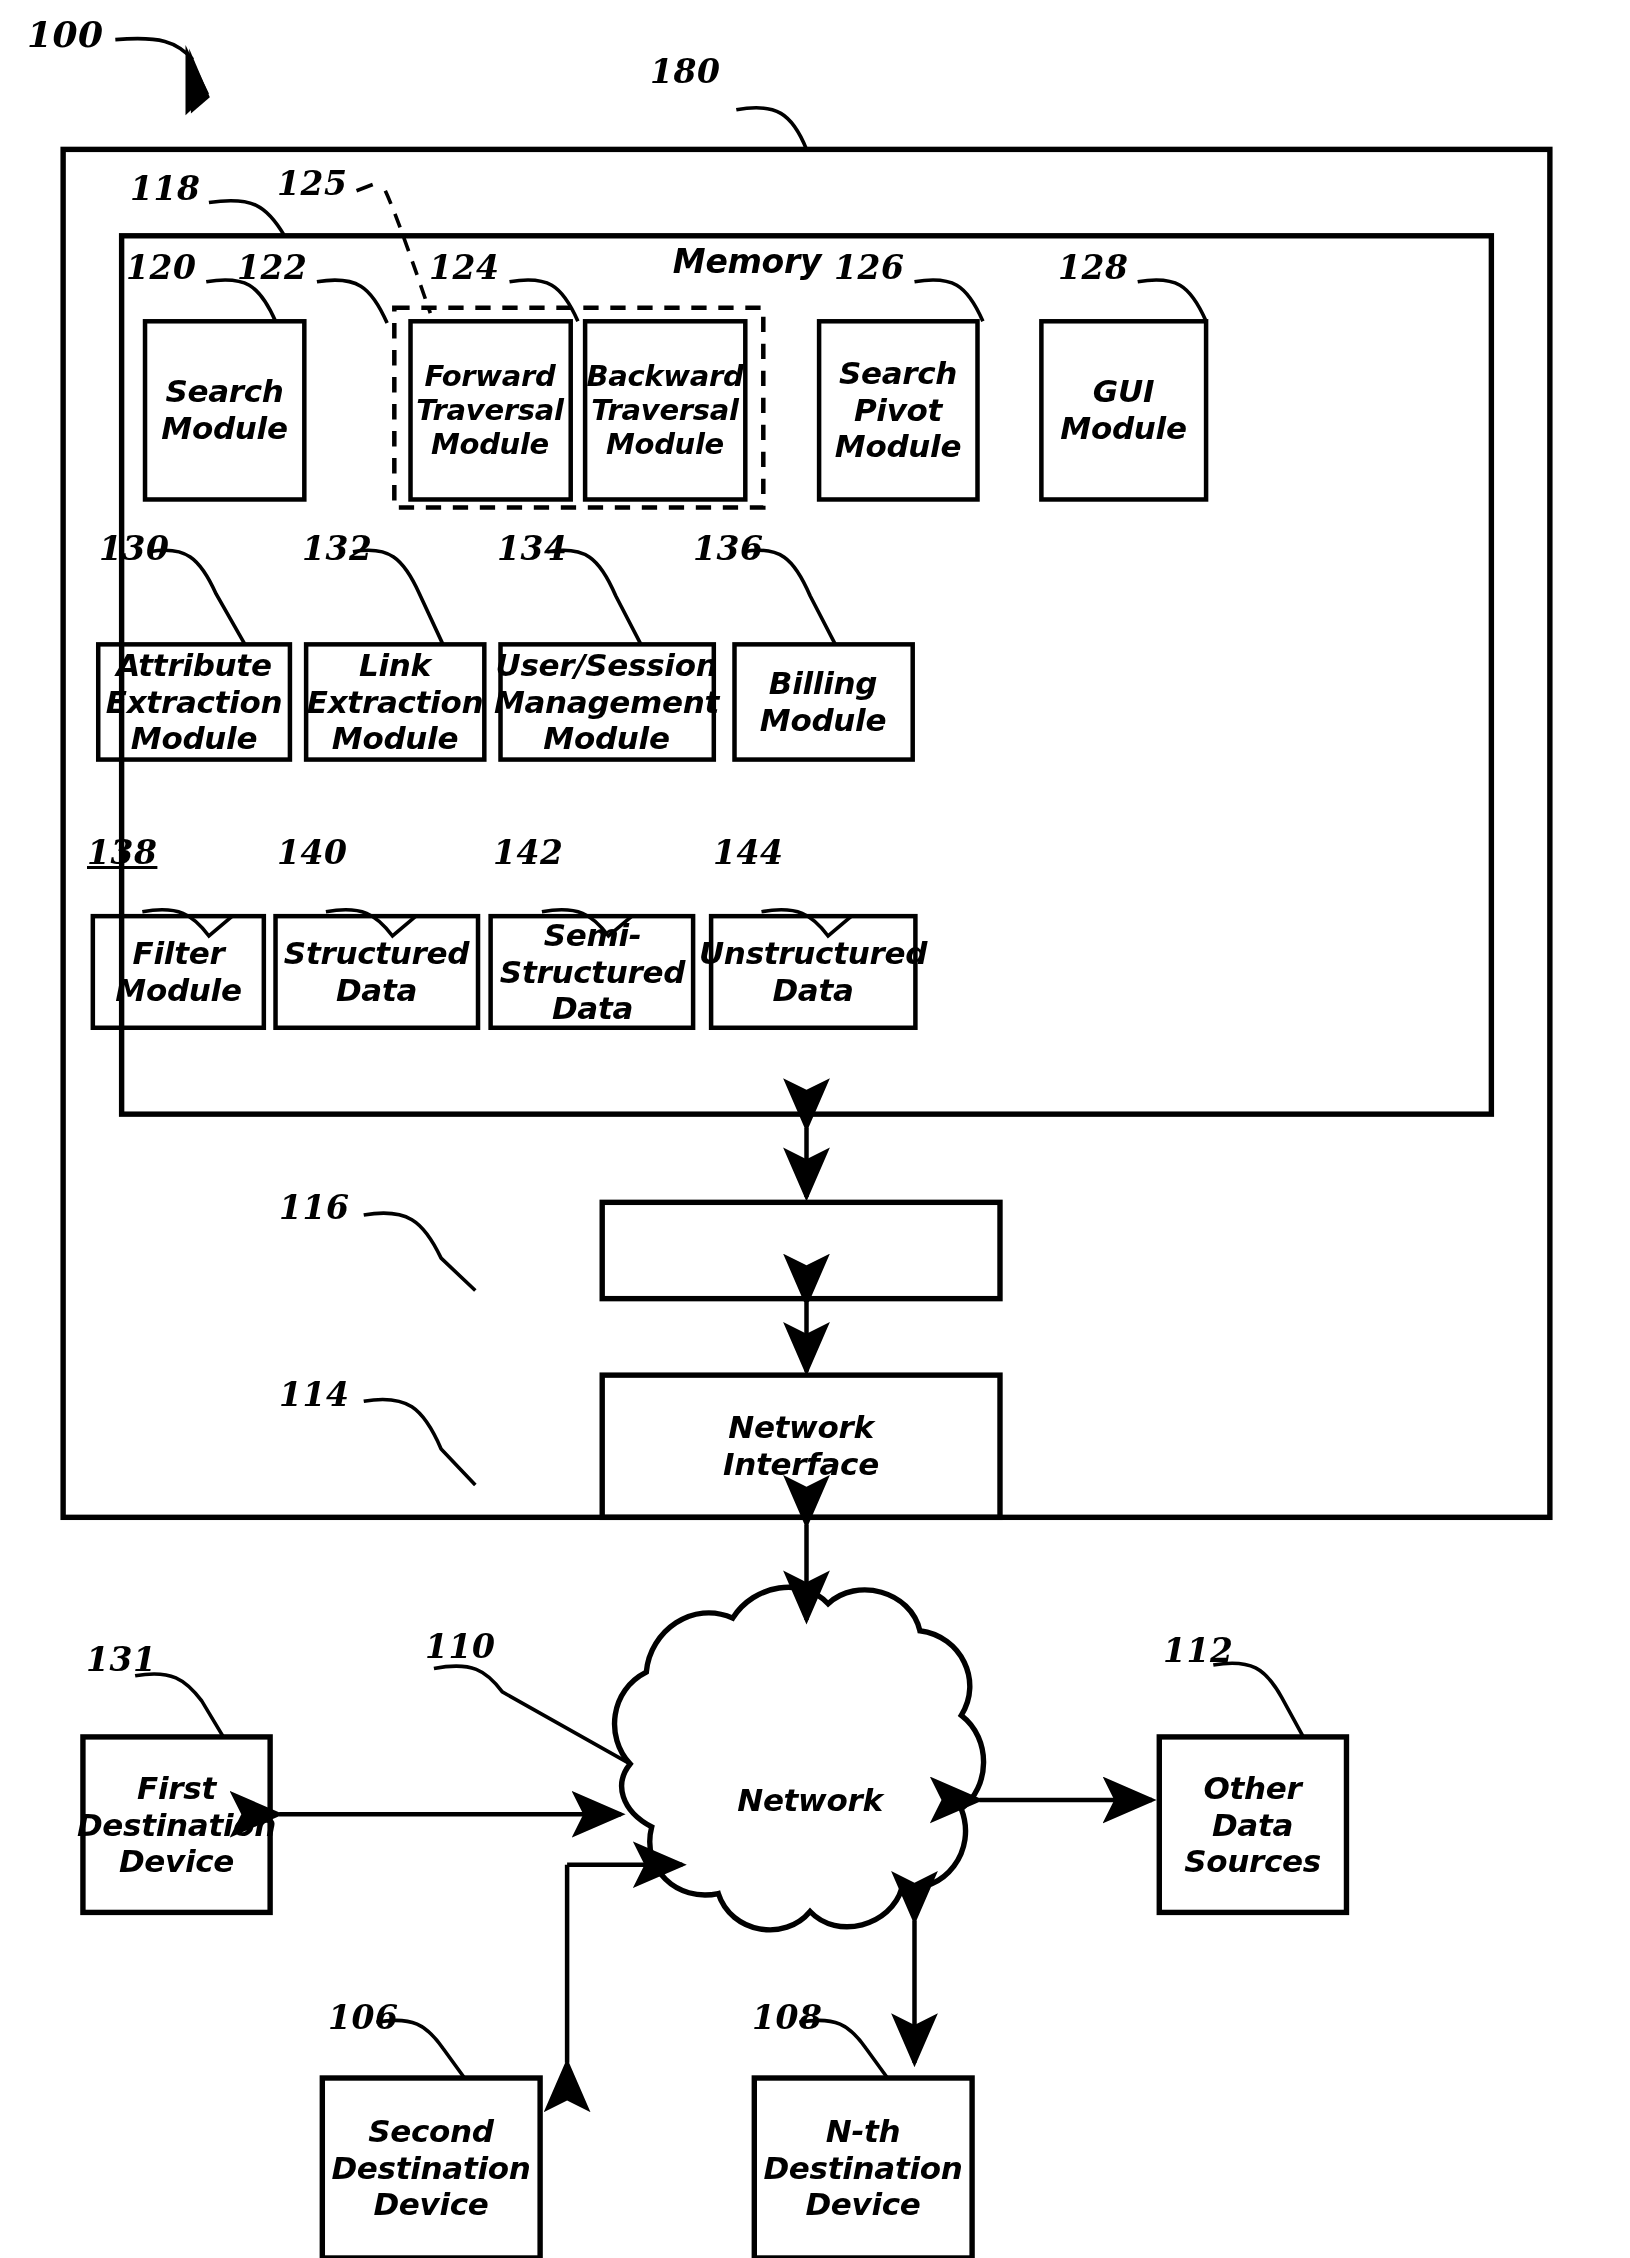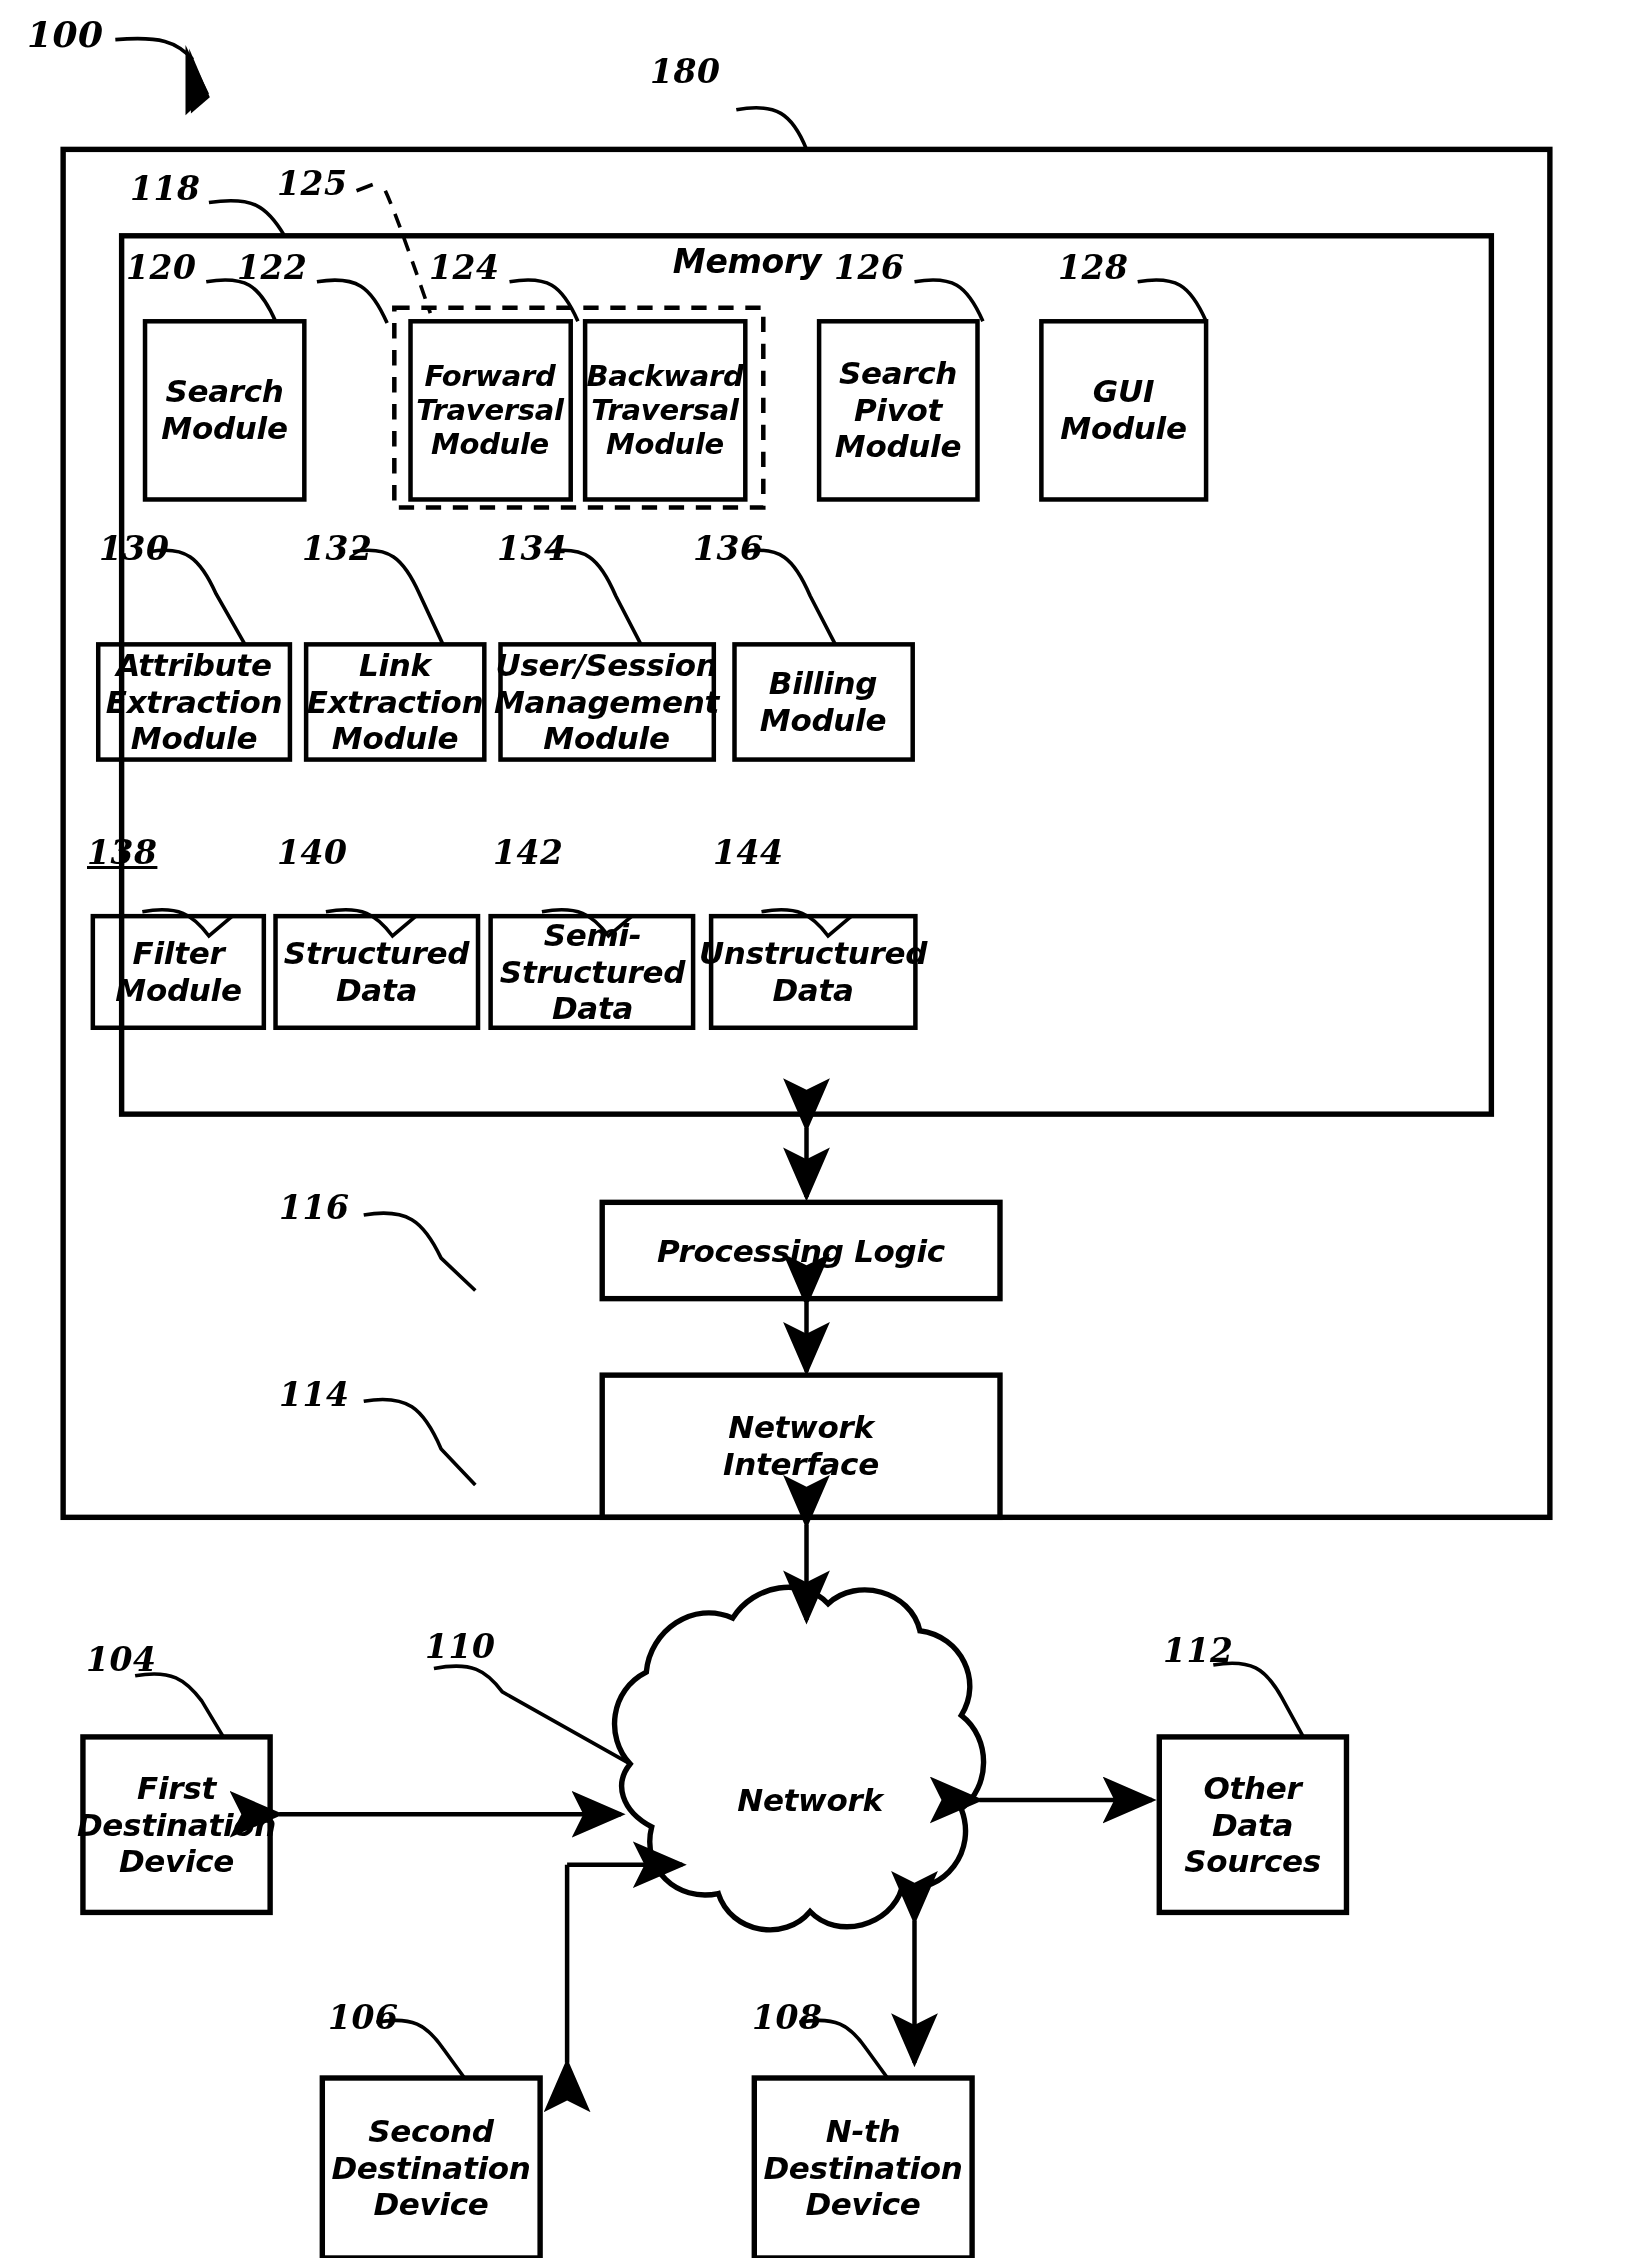--- a/index.html
+++ b/index.html
@@ -219,30 +219,29 @@
   <div class="refnum" style="left:493px;top:833px;">142</div>
   <div class="lbl boxtext" style="left:491px;top:900px;width:203px;height:144px;">Semi-
 Structured
 Data</div>
 
   <div class="refnum" style="left:713px;top:833px;">144</div>
   <div class="lbl boxtext" style="left:711px;top:916px;width:204px;height:112px;">Unstructured
 Data</div>
 
   <div class="refnum" style="left:279px;top:1188px;">116</div>
-  <div class="lbl boxtext" style="left:602px;top:1203px;width:398px;height:96px;">Processing Logic</div>
 
   <div class="refnum" style="left:279px;top:1375px;">114</div>
   <div class="lbl boxtext" style="left:602px;top:1375px;width:398px;height:142px;">Network
 Interface</div>
 
   <div class="refnum" style="left:425px;top:1627px;">110</div>
   <div class="lbl boxtext" style="left:666px;top:1710px;width:288px;height:180px;">Network</div>
 
-  <div class="refnum" style="left:86px;top:1640px;">104</div>
+  <div class="refnum" style="left:86px;top:1640px;">131</div>
   <div class="lbl boxtext" style="left:83px;top:1737px;width:187px;height:176px;">First
 Destination
 Device</div>
 
   <div class="refnum" style="left:1163px;top:1631px;">112</div>
   <div class="lbl boxtext" style="left:1159px;top:1737px;width:187px;height:176px;">Other
 Data
 Sources</div>
 
   <div class="refnum" style="left:328px;top:1998px;">106</div>

